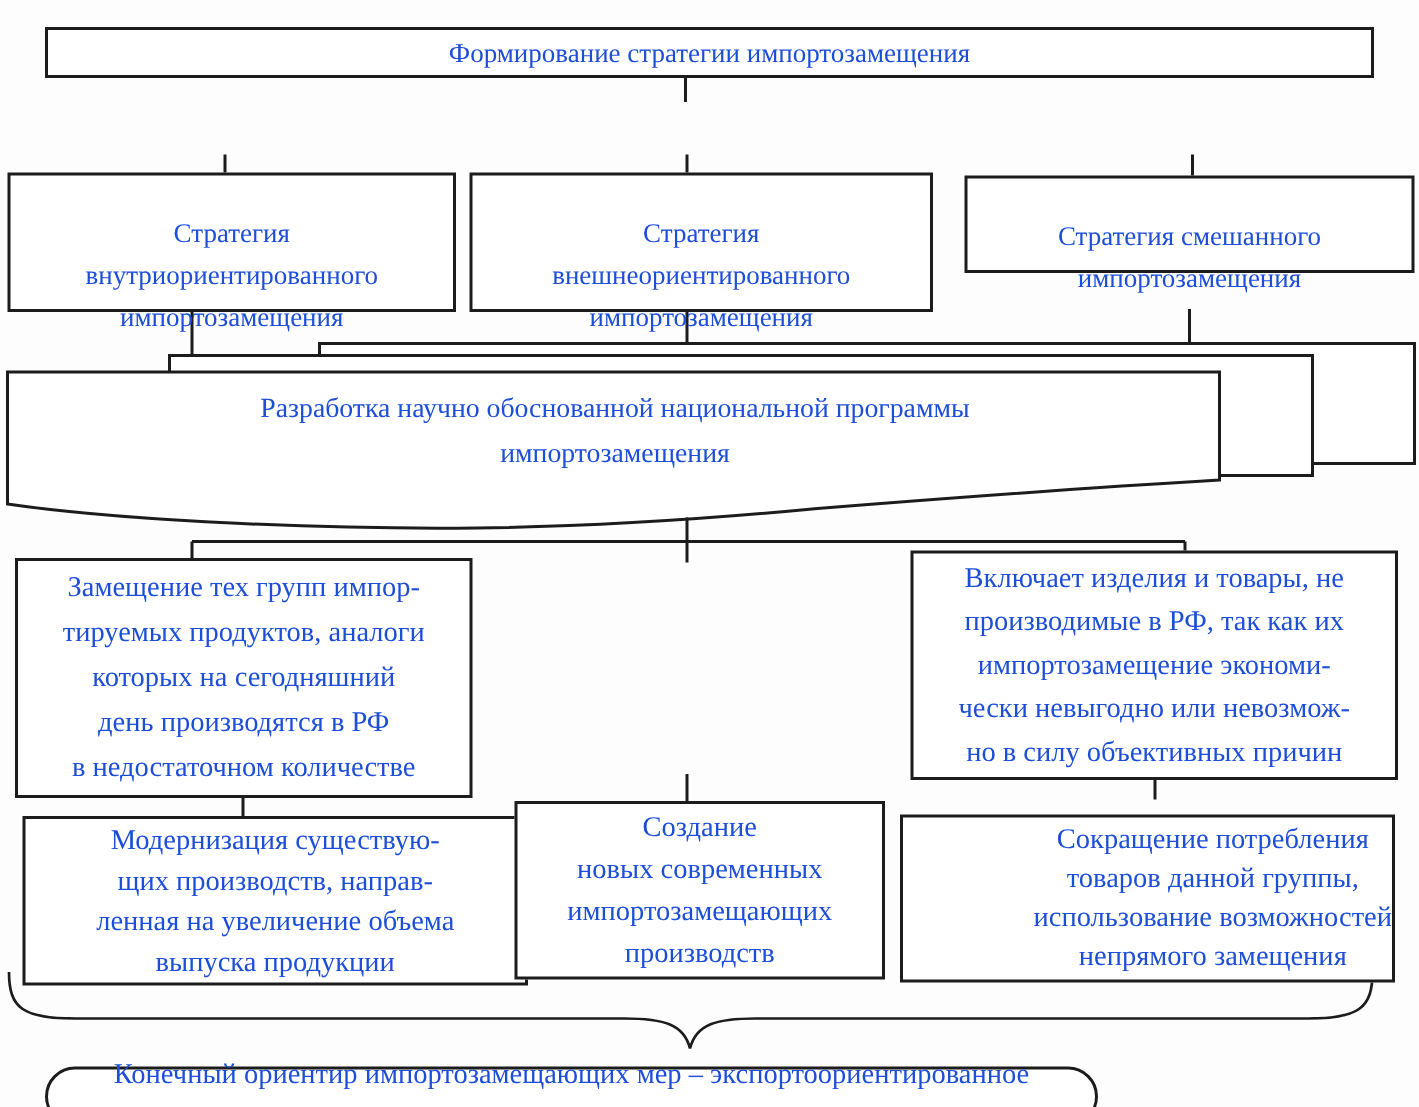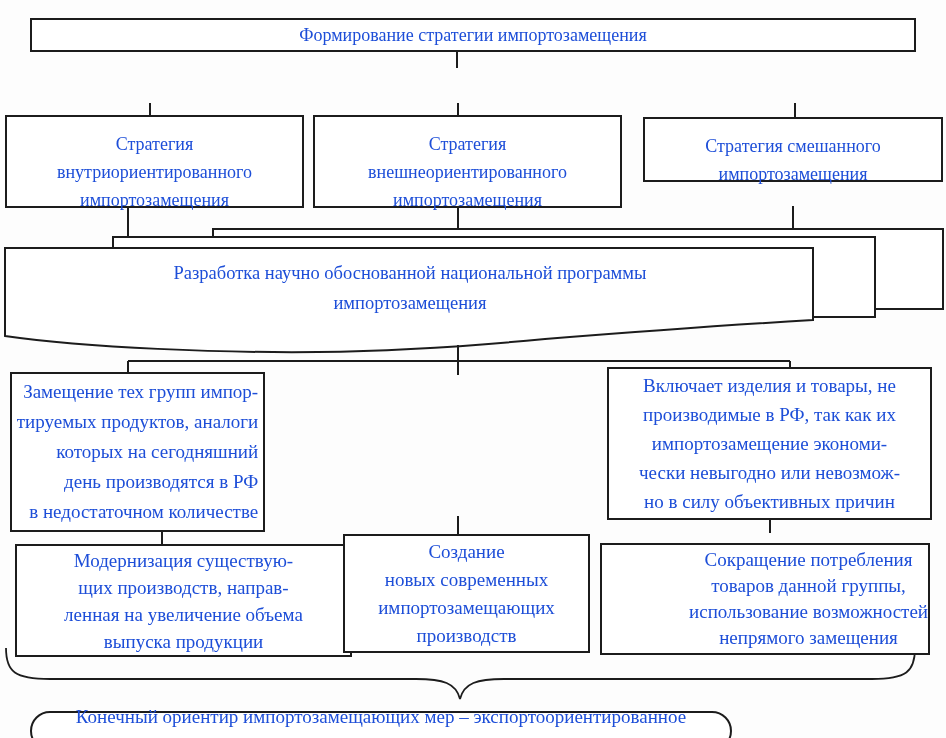--- a/index.html
+++ b/index.html
@@ -9,29 +9,29 @@
     font-family:"Liberation Serif","DejaVu Serif",serif;
     color:#1d4ed8;
   }
   #wires{position:absolute;left:0;top:0;width:946px;height:738px;pointer-events:none;}
   .node{
     position:absolute;box-sizing:border-box;
     background:#ffffff;border:2px solid #1c1c1c;
     display:flex;justify-content:center;align-items:center;
     text-align:center;white-space:pre-line;line-height:28px;font-size:18px;
   }
-  .top-align{align-items:flex-start;padding-top:13px;}
+  .top-align{align-items:flex-start;padding-top:24px;}
   .noborder{border:none;background:transparent;}
   #n-title   {left:30px;  top:3px;   width:886px; height:34px; font-size:18px;}
   #n-select  {left:2px;   top:52px;  width:942px; height:38px; font-size:18px;}
   #n-strat1  {left:5px;   top:100px; width:299px; height:93px; font-size:18px;}
   #n-strat2  {left:313px; top:100px; width:309px; height:93px; font-size:18px;}
   #n-strat3  {left:643px; top:102px; width:300px; height:65px; font-size:18px;}
   #n-program {left:15px;  top:238px; width:790px; height:70px; font-size:18.5px;line-height:30px;}
-  #n-desc1   {left:10px;  top:357px; width:255px; height:160px;font-size:19px;line-height:30px;text-align:right;}
+  #n-desc1   {left:10px;  top:357px; width:305px; height:160px;font-size:19px;line-height:30px;}
   #n-desc2   {left:332px; top:358px; width:253px; height:145px;font-size:19px;line-height:28px;}
   #n-desc3   {left:607px; top:352px; width:325px; height:153px;font-size:19px;line-height:29px;}
   #n-meas1   {left:15px;  top:529px; width:337px; height:113px;font-size:19px;line-height:27px;}
   #n-meas2   {left:343px; top:519px; width:247px; height:119px;font-size:19px;line-height:28px;}
   #n-meas3   {left:600px; top:528px; width:330px; height:112px;font-size:19px;line-height:26px;justify-content:flex-end;}
   #n-goal    {left:30px;  top:696px; width:702px; height:40px; font-size:19px;border-radius:20px;}
 </style>
 </head>
 <body>
 

